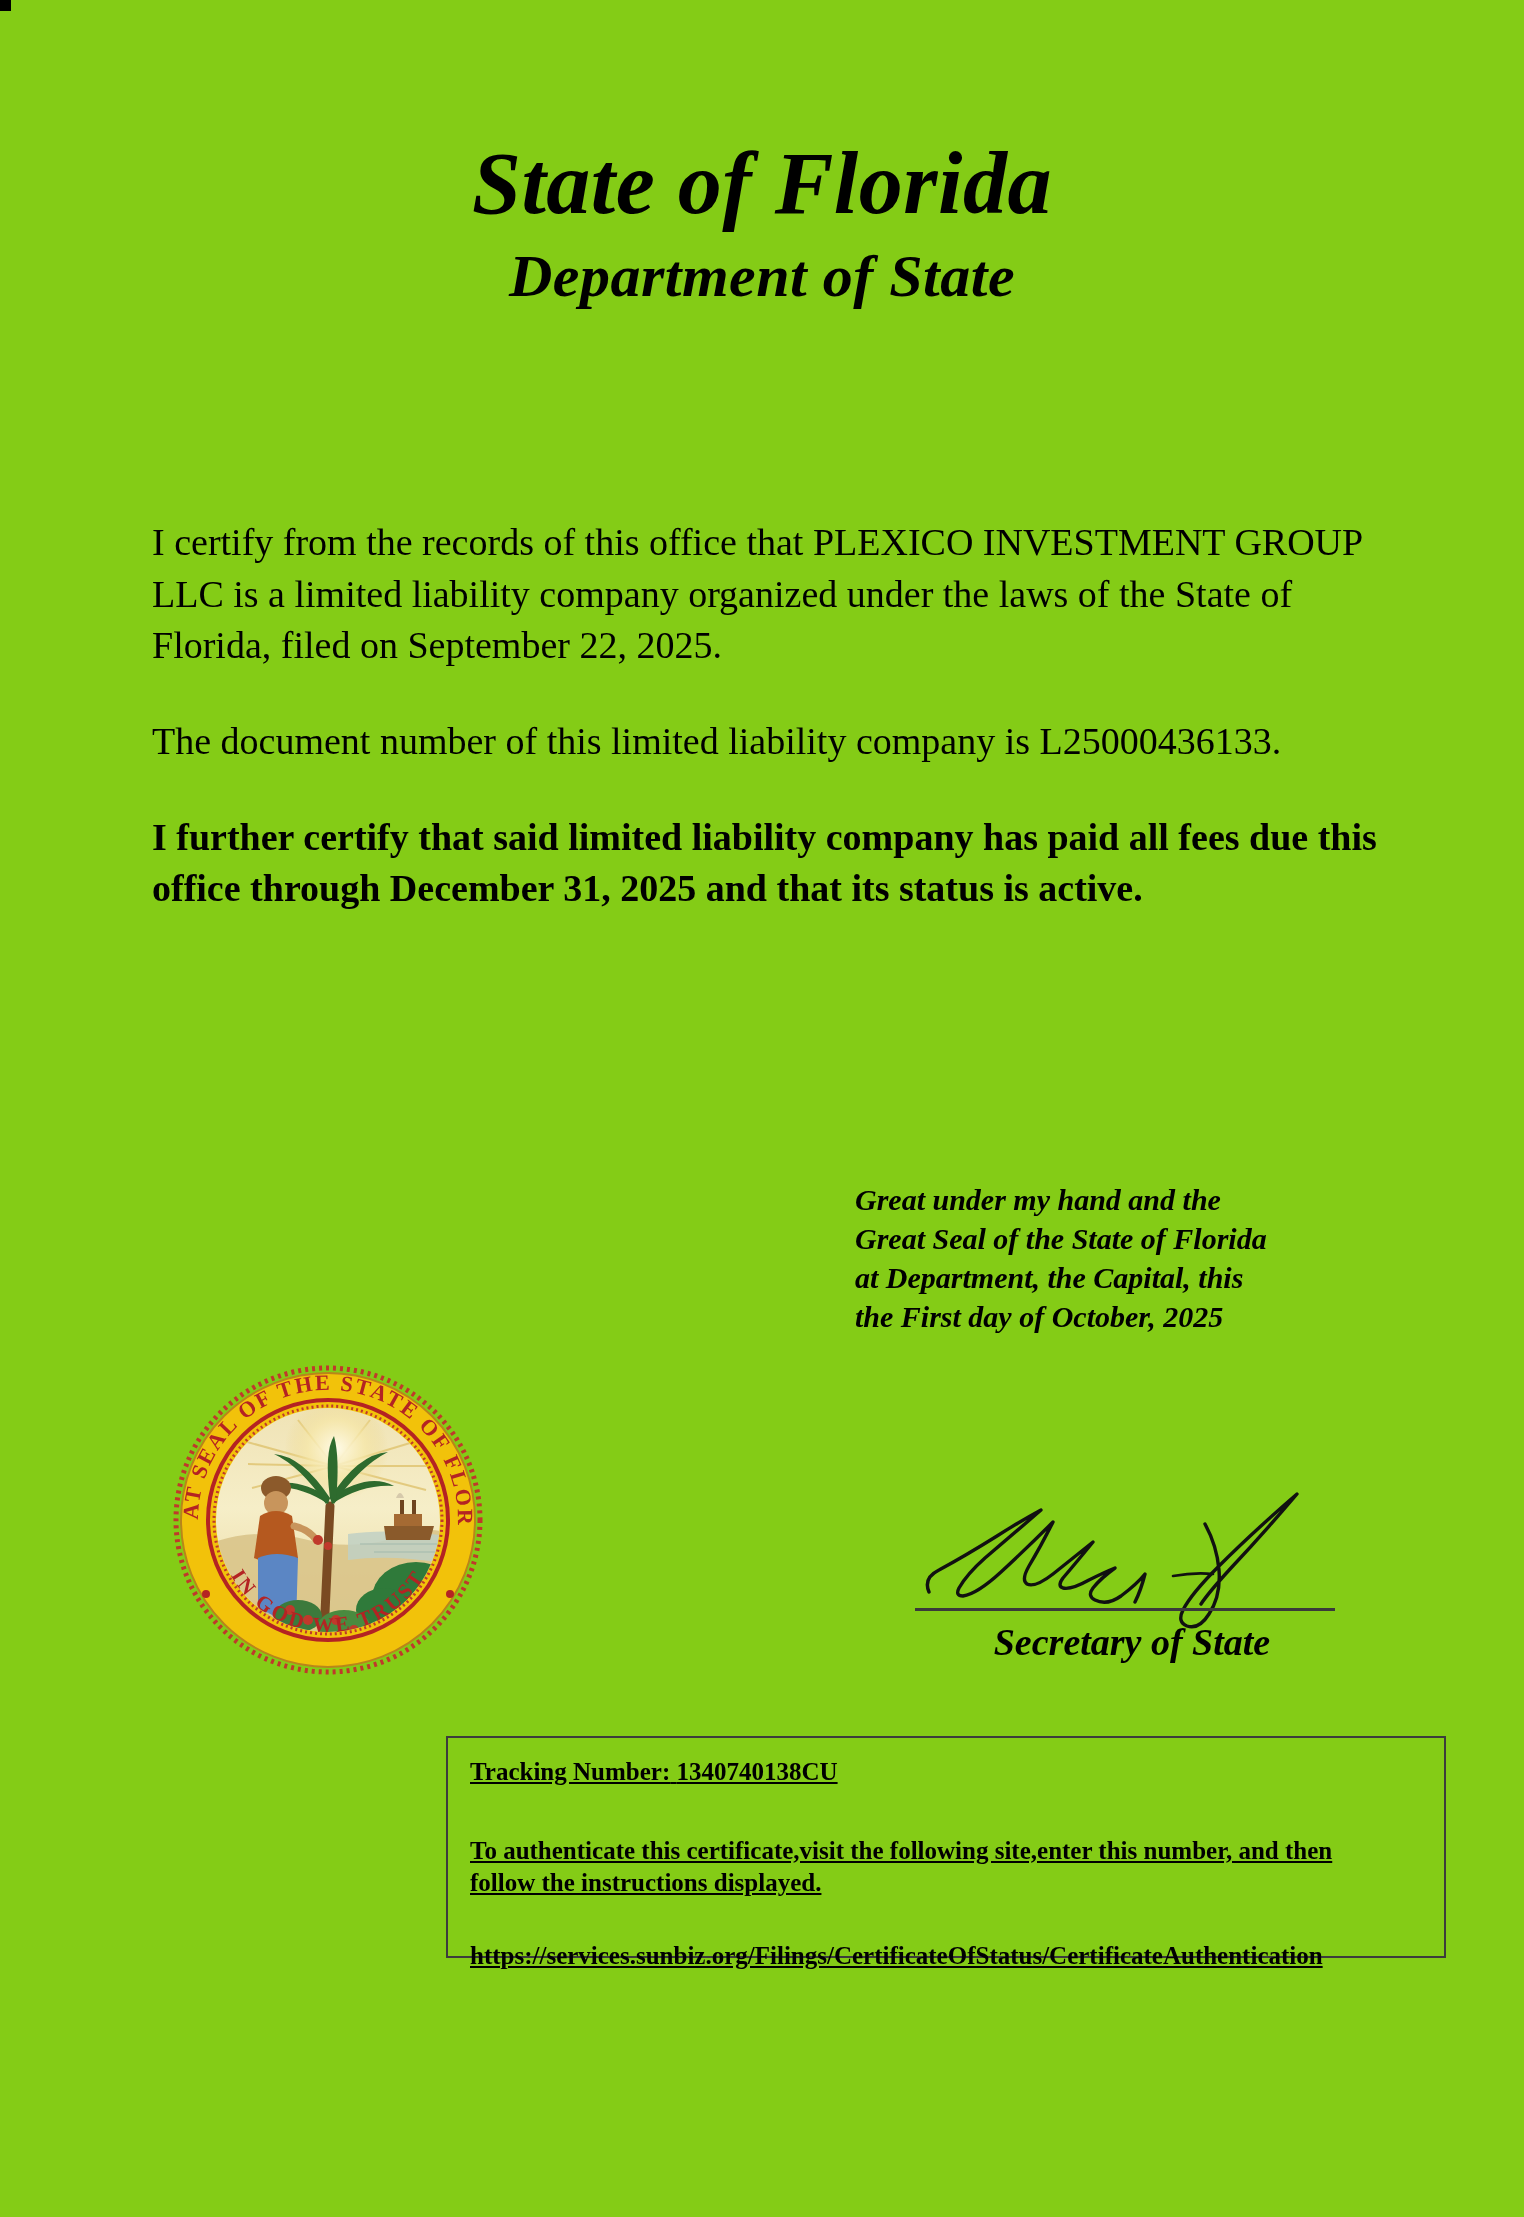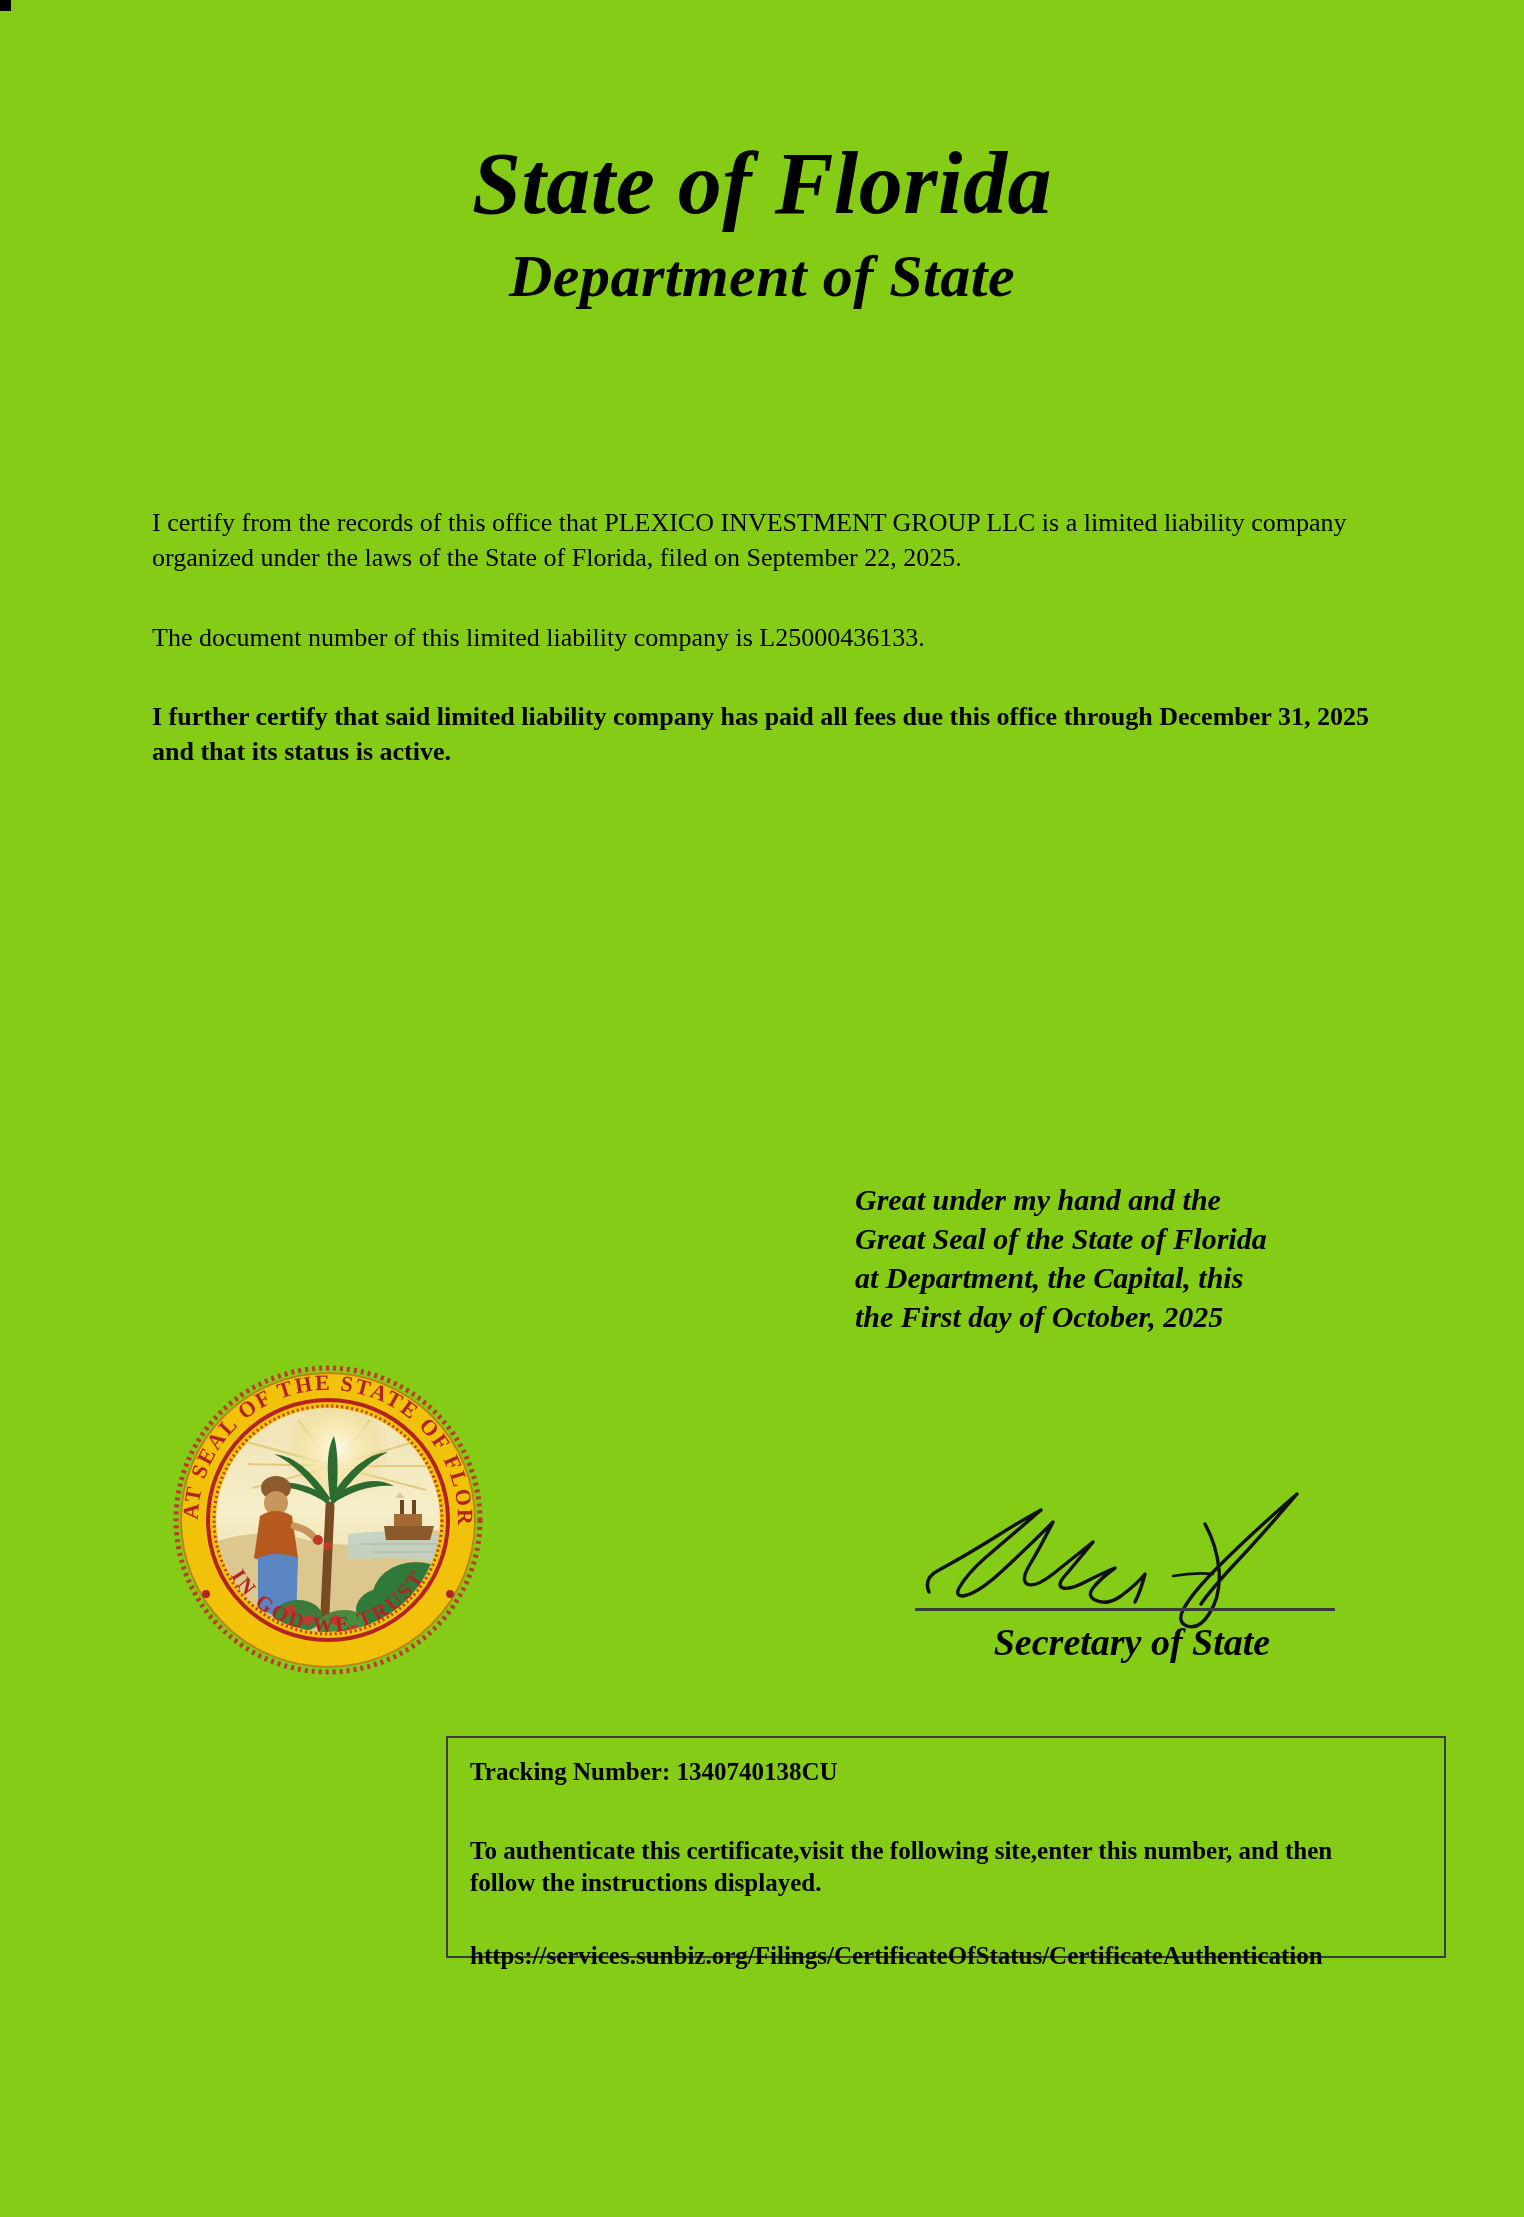--- a/index.html
+++ b/index.html
@@ -61,24 +61,24 @@
   }
 
   
   .body-block {
     position: absolute;
     left: 152px;
     top: 505px;
     width: 1250px;
   }
   .para {
-    font-size: 26px;
+    font-size: 38px;
     line-height: 1.36;
     text-align: left;
-    margin: 0 0 44px 0;
+    margin: 12px 0 44px 0;
   }
   .para:last-child { margin-bottom: 0; font-weight: bold; }
 
   
   .attest {
     position: absolute;
     left: 855px;
     top: 1180px;
     width: 520px;
     font-size: 30px;
@@ -135,20 +135,21 @@
   
   .track-box {
     position: absolute;
     left: 446px;
     top: 1736px;
     width: 1000px;
     height: 222px;
     border: 2px solid #3c3c3c;
     box-sizing: border-box;
     padding: 18px 22px 0 22px;
+    text-decoration: underline;
   }
   .track-line {
     font-size: 25px;
     font-weight: bold;
     line-height: 1.30;
     margin: 0;
   }
   .track-gap-1 { margin-top: 46px; }
   .track-gap-2 { margin-top: 40px; }
   .track-url {

